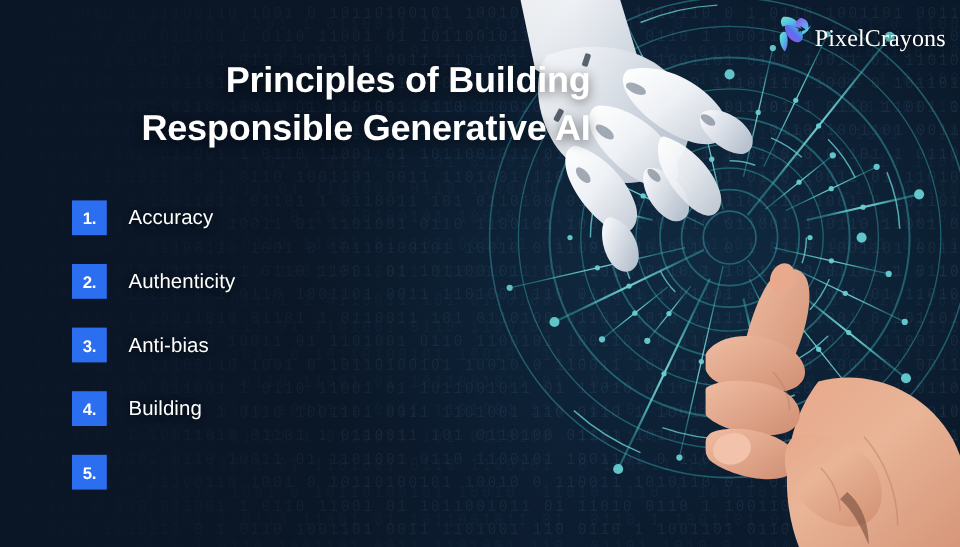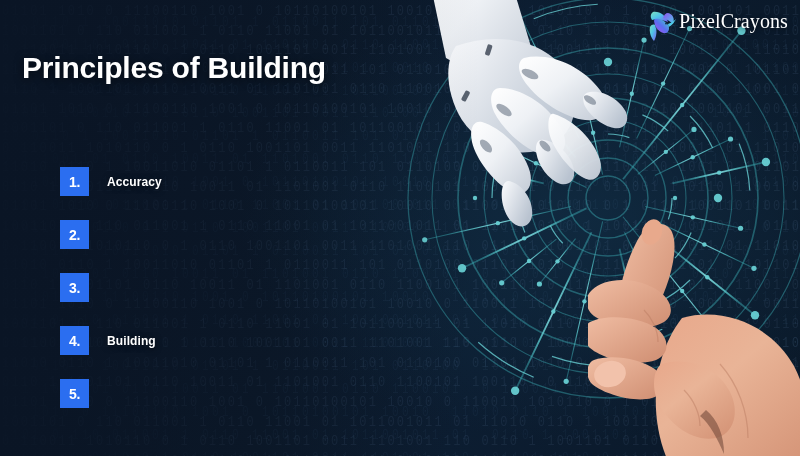--- a/index.html
+++ b/index.html
@@ -58,21 +58,21 @@
   .heading {
     position:absolute; left:22px; top:48px;
     width:470px;
     color:#ffffff;
     font-size:30px;
     font-weight:bold;
     line-height:40px;
     letter-spacing:-0.2px;
     text-shadow:0 2px 10px rgba(0,0,0,0.55);
   }
-  .heading .ln { display:block; }
+  .heading .ln { display:block;text-align:right; }
 
   
   .principles { position:absolute; left:60px; top:167px; }
   .p-item {
     display:flex; align-items:center;
     height:29px;
     margin-bottom:24px;
   }
   .p-item:last-child { margin-bottom:0; }
   .p-num {
@@ -80,31 +80,31 @@
     background:#2b6ef0;
     color:#ffffff;
     font-size:14px; font-weight:bold;
     display:flex; align-items:center; justify-content:center;
     flex:0 0 auto;
     letter-spacing:-0.3px;
   }
   .p-label {
     margin-left:18px;
     color:#ffffff;
-    font-size:12px;
-    font-weight:bold;
+    font-size:17px;
+    font-weight:normal;
     letter-spacing:0.1px;
     text-shadow:0 1px 6px rgba(0,0,0,0.6);
     white-space:nowrap;
   }
 
   
   .logo {
     position:absolute; right:12px; top:10px;
-    display:flex; align-items:flex-start;
+    display:flex; align-items:flex-end;
     height:34px;
   }
   .logo-bird { width:28px; height:32px; flex:0 0 auto; }
   .logo-text {
     margin-left:3px;
     color:#ffffff;
     font-family:"Liberation Serif", serif;
     font-size:20px;
     letter-spacing:0.1px;
     text-shadow:0 1px 5px rgba(0,0,0,0.6);
@@ -379,32 +379,35 @@
       <path d="M96,176 C106,186 112,200 112,212"></path>
       <path d="M132,150 C150,170 160,198 160,224"></path>
     </g>
     <path d="M118,196 C130,206 136,222 136,240 C130,226 122,210 112,202 Z" fill="#6b4334" opacity="0.55"></path>
   </svg>
 
   <div class="binary-fade"></div>
 
   <div class="heading">
     <span class="ln">Principles of Building</span>
+    <span class="ln">Responsible Generative AI</span>
   </div>
 
   <div class="principles">
     <div class="p-item">
       <div class="p-num">1.</div>
       <div class="p-label">Accuracy</div>
     </div>
     <div class="p-item">
       <div class="p-num">2.</div>
+      <div class="p-label">Authenticity</div>
     </div>
     <div class="p-item">
       <div class="p-num">3.</div>
+      <div class="p-label">Anti-bias</div>
     </div>
     <div class="p-item">
       <div class="p-num">4.</div>
       <div class="p-label">Building</div>
     </div>
     <div class="p-item">
       <div class="p-num">5.</div>
     </div>
   </div>
 

